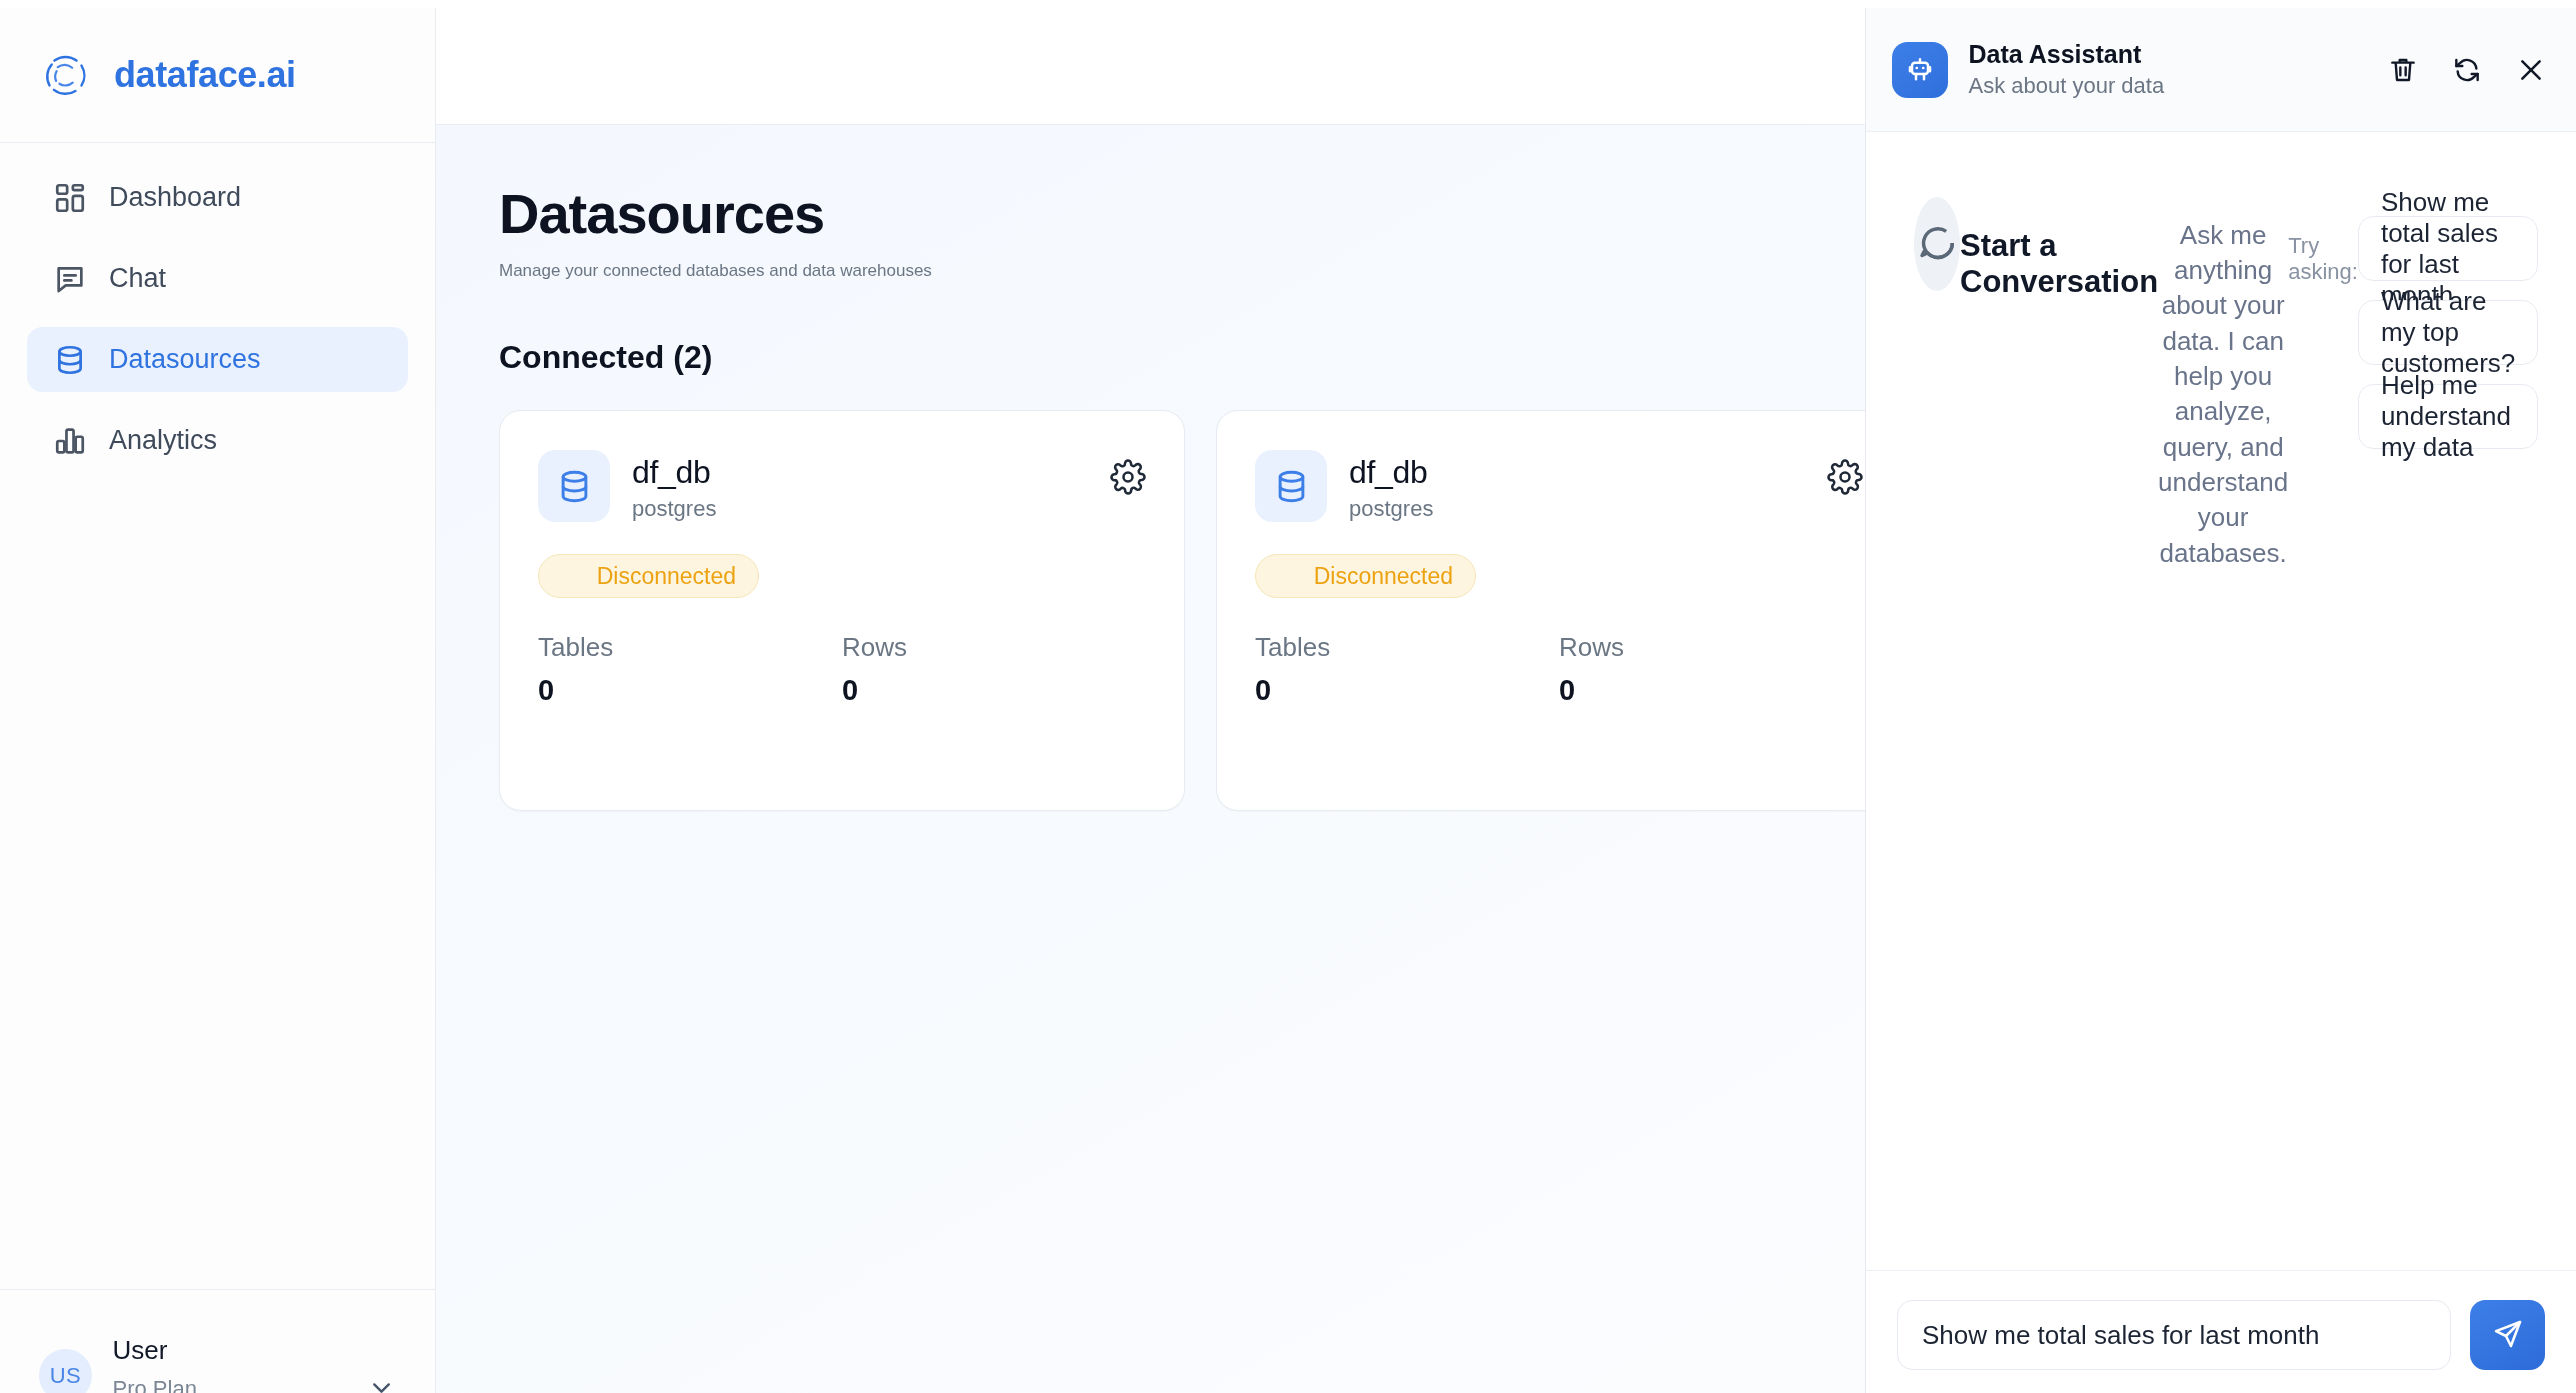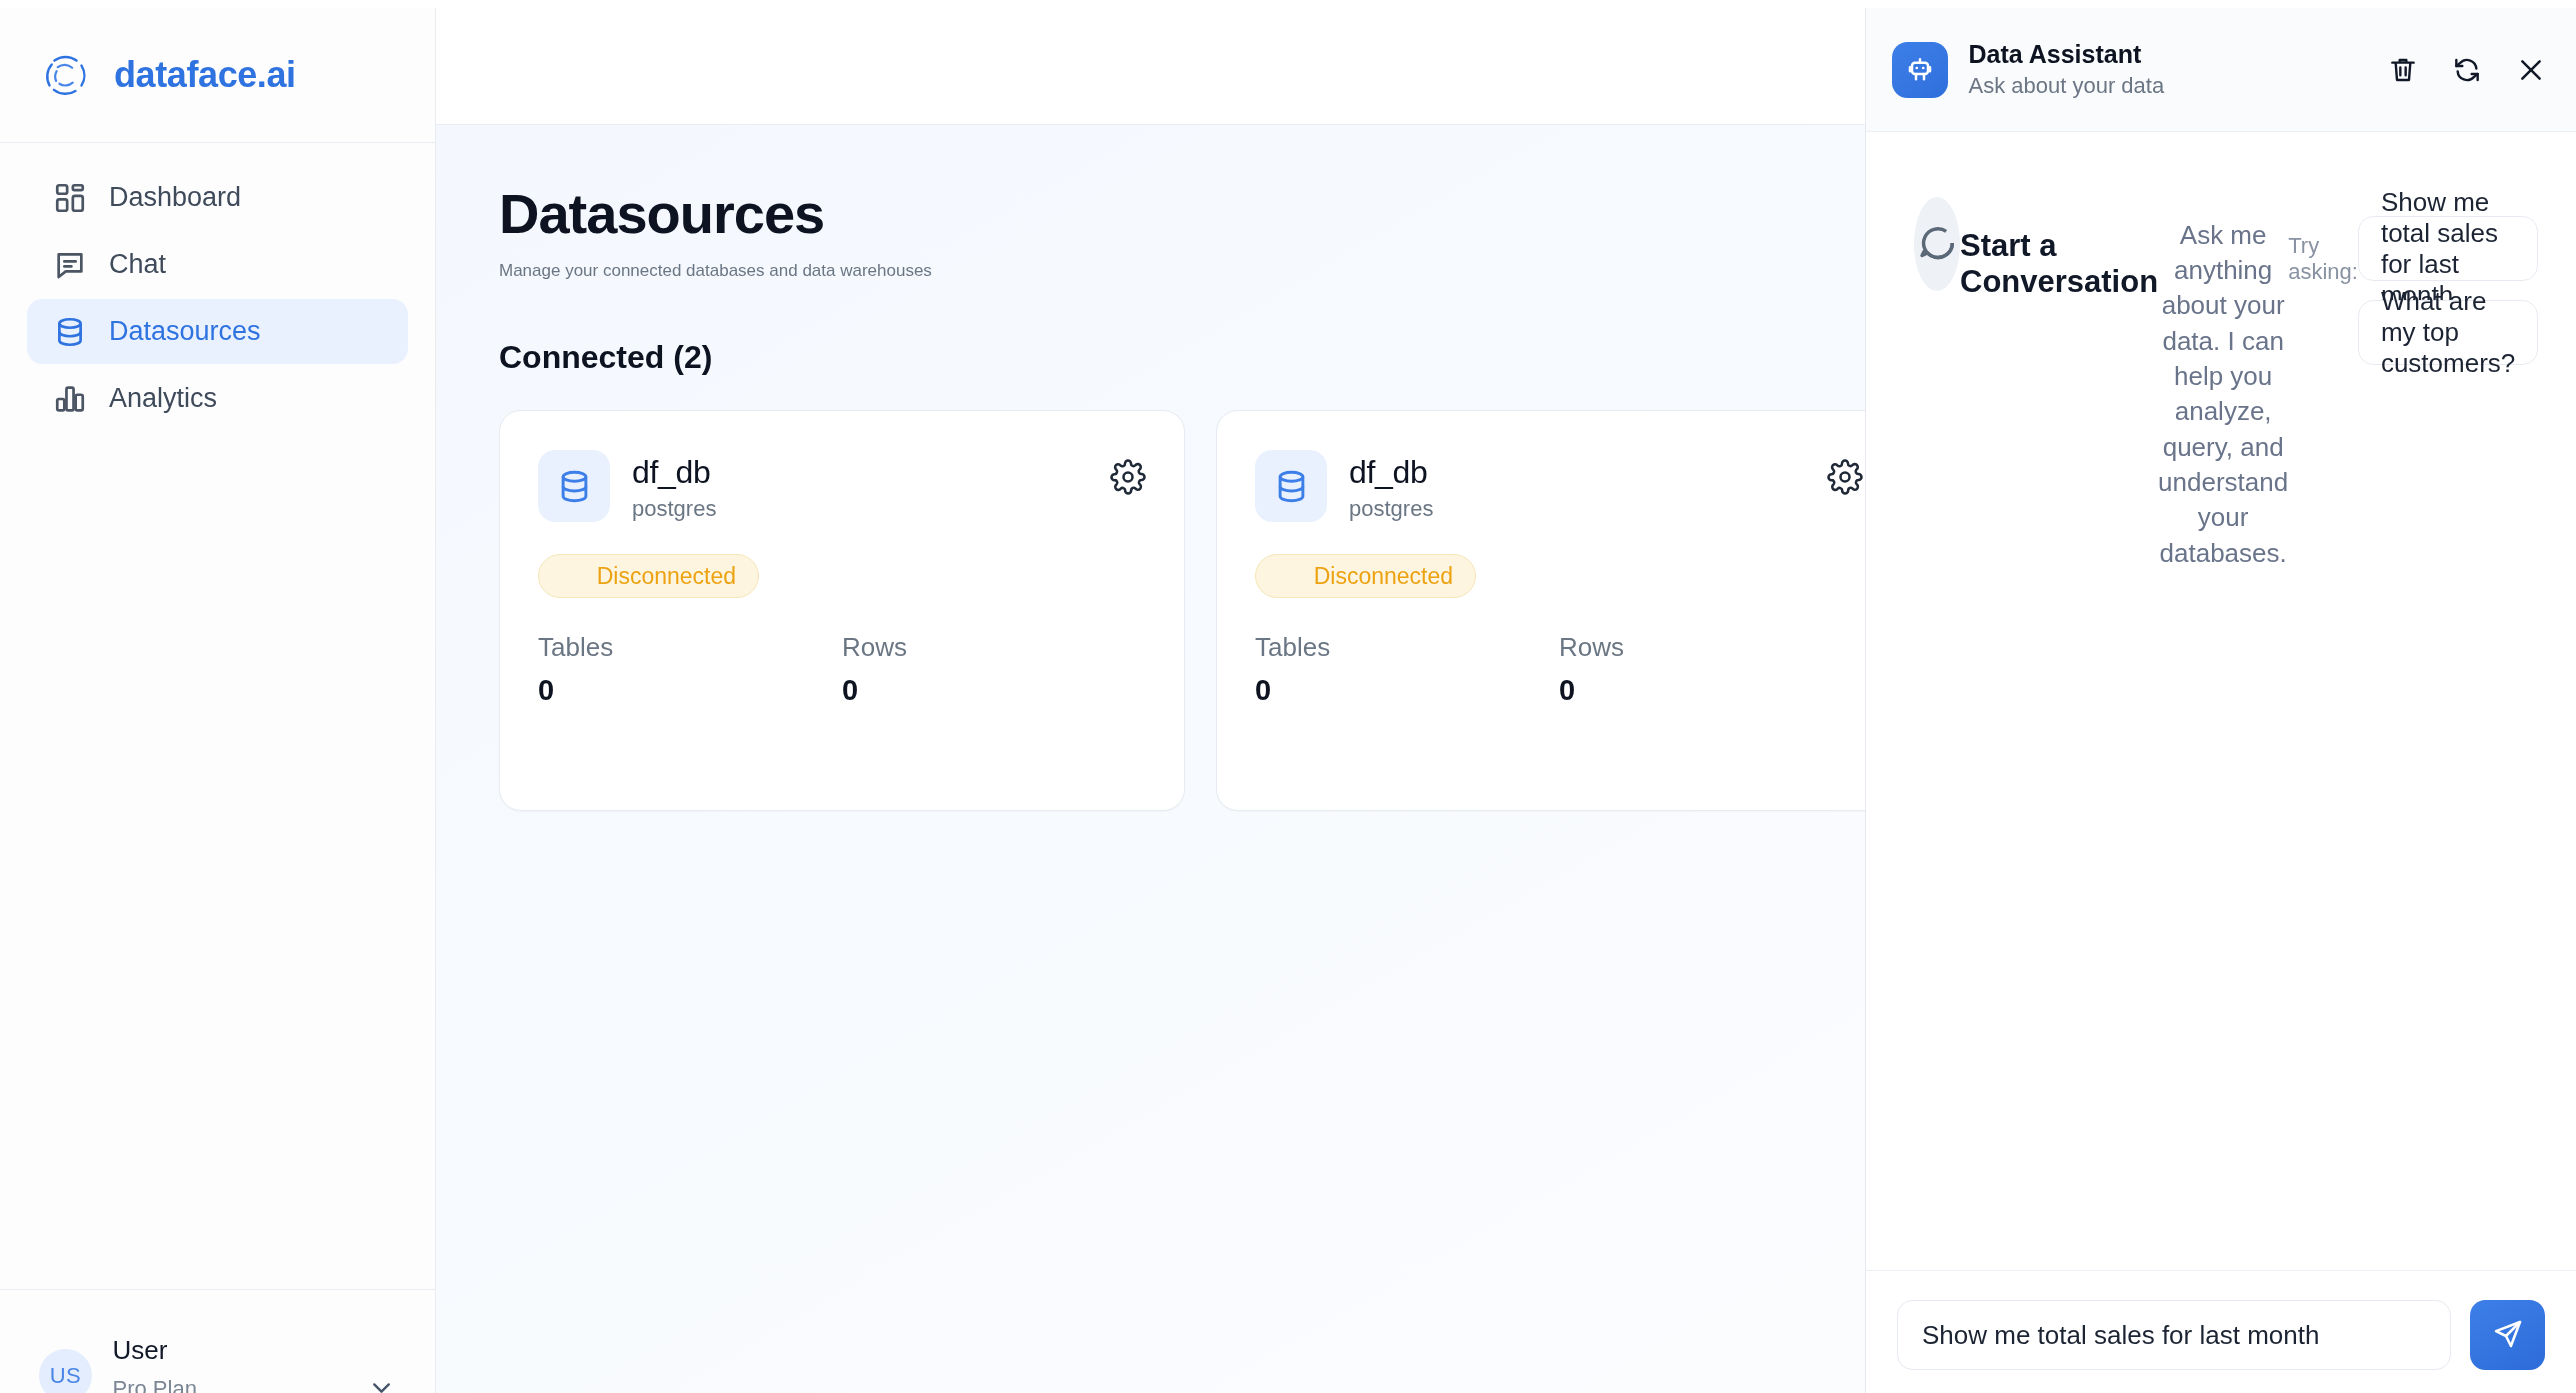--- a/index.html
+++ b/index.html
@@ -45,21 +45,21 @@
     font-weight: 700;
     color: #2f73e0;
     letter-spacing: -0.4px;
     white-space: nowrap;
   }
 
   .nav {
     padding: 22px 27px 0 27px;
     display: flex;
     flex-direction: column;
-    gap: 2px;
+    gap: 16px;
   }
   .nav-item {
     display: flex;
     align-items: center;
     gap: 22px;
     height: 65px;
     padding: 0 26px;
     border-radius: 15.4px;
     cursor: pointer;
     color: #4b5563;
@@ -521,20 +521,21 @@
           <path d="M20 11.5a7.5 7.5 0 0 1-12.9 5.2L4.2 18l1.3-2.6"></path>
         </svg>
       </span>
       <div class="empty-title">Start a Conversation</div>
       <div class="empty-text">Ask me anything about your data. I can help you analyze, query, and understand your databases.</div>
       <div class="try-label">Try asking:</div>
 
       <div class="suggestions">
         <div class="chip">Show me total sales for last month</div>
         <div class="chip">What are my top customers?</div>
+        <div class="chip">Help me understand my data</div>
       </div>
     </div>
 
     <div class="as-footer">
       <input class="as-input" type="text" value="Show me total sales for last month" style="">
       <button class="send-btn">
         <span>
           <svg viewBox="0 0 24 24" width="32" height="32" fill="none" stroke="#ffffff" stroke-width="1.9" stroke-linejoin="round" stroke-linecap="round">
             <path d="M21 3L10.5 13.5"></path>
             <path d="M21 3l-6.8 18-3.7-7.5L3 9.8z"></path>

